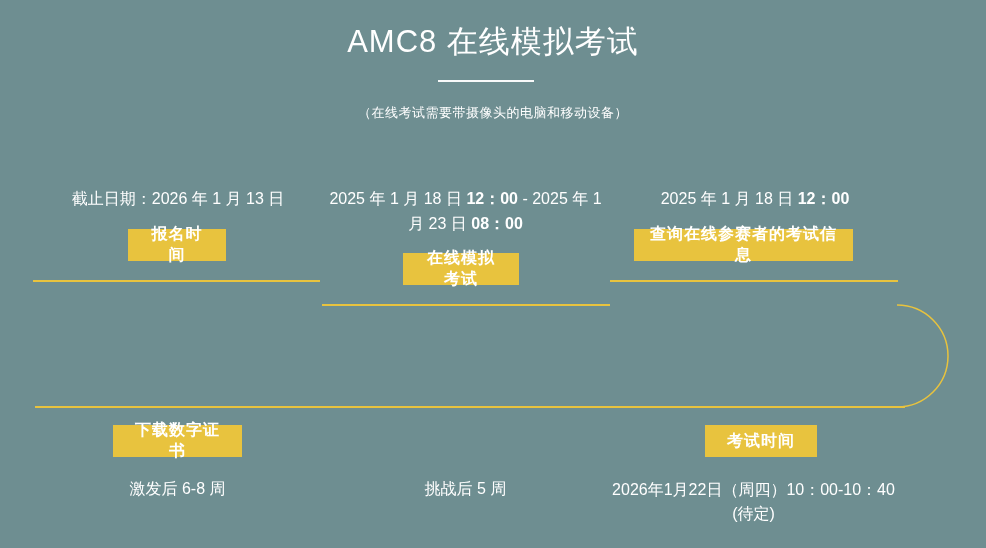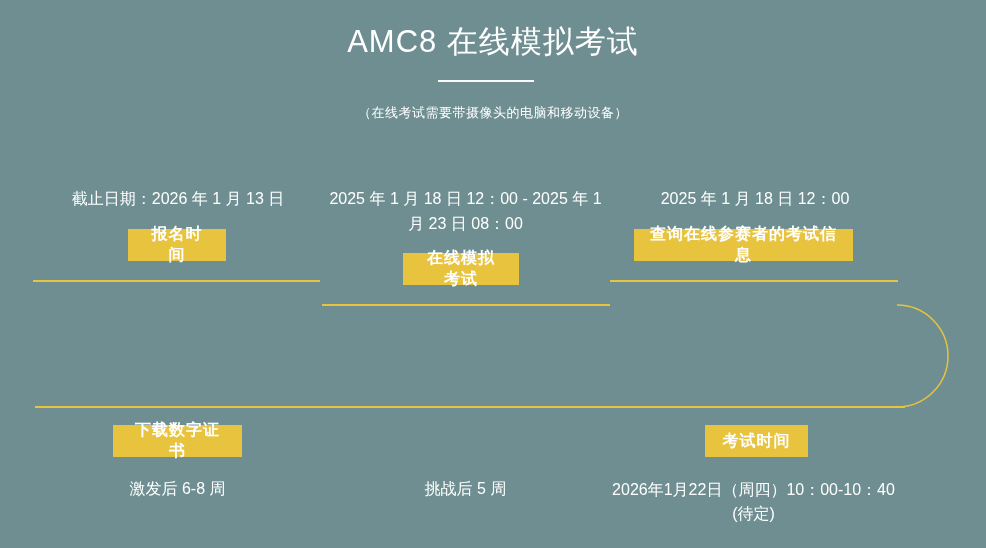--- a/index.html
+++ b/index.html
@@ -21,21 +21,21 @@
   .page-subtitle {
     position:absolute; top:104px; left:0; width:100%;
     text-align:center; font-size:13px; color:var(--text,#fff); margin:0;
     letter-spacing:0.5px;
     font-family:Liberation Serif, serif;
   }
   .txt {
     position:absolute; text-align:center; font-size:16px;
     color:var(--text,#fff); line-height:25px; z-index:2; margin:0;
   }
-  .txt b { font-weight:normal;text-align:right; }
+  .txt b { font-weight:bold;text-align:right; }
   .btn {
     position:absolute; height:28px; z-index:2;
     background:var(--accent,#E8C33E); color:#fff;
     font-size:16px; font-weight:bold; letter-spacing:1px;
     display:flex; align-items:center; justify-content:center;
     border:none; padding:16px; cursor:pointer;
     font-family:"Liberation Sans", sans-serif;
   }
   .tl-line {
     position:absolute; height:1.5px;
@@ -61,21 +61,21 @@
   .t3-text { left:610px; top:186px; width:290px; }
   .t3-btn  { left:634px; top:229px; width:219px; }
   .line-a  { left:33px;  top:280px; width:287px; }
   .line-b  { left:610px; top:280px; width:288px; }
   .line-c  { left:322px; top:304px; width:288px; }
   .line-bottom { left:35px; top:406px; width:870px; }
   .b1-btn  { left:113px; top:425px; width:129px; }
   .b1-text { left:113px; top:476px; width:129px; }
   .b2-btn  { left:418px; top:425px; width:95px; }
   .b2-text { left:393px; top:476px; width:145px; }
-  .b3-btn  { left:705px; top:425px; width:103px; }
+  .b3-btn  { left:705px; top:425px; width:112px; }
   .b3-text { left:605px; top:478px; width:297px; line-height:24px; }
 </style>
 </head>
 <body>
 
 <div class="canvas" style="--bg: #6E8E91; --accent: #E8C33E; --text: #FFFFFF; --wm: #3D4A4C;">
 
   <h1 class="page-title">AMC8 在线模拟考试</h1>
   <div class="title-divider"></div>
   <p class="page-subtitle">（在线考试需要带摄像头的电脑和移动设备）</p>

